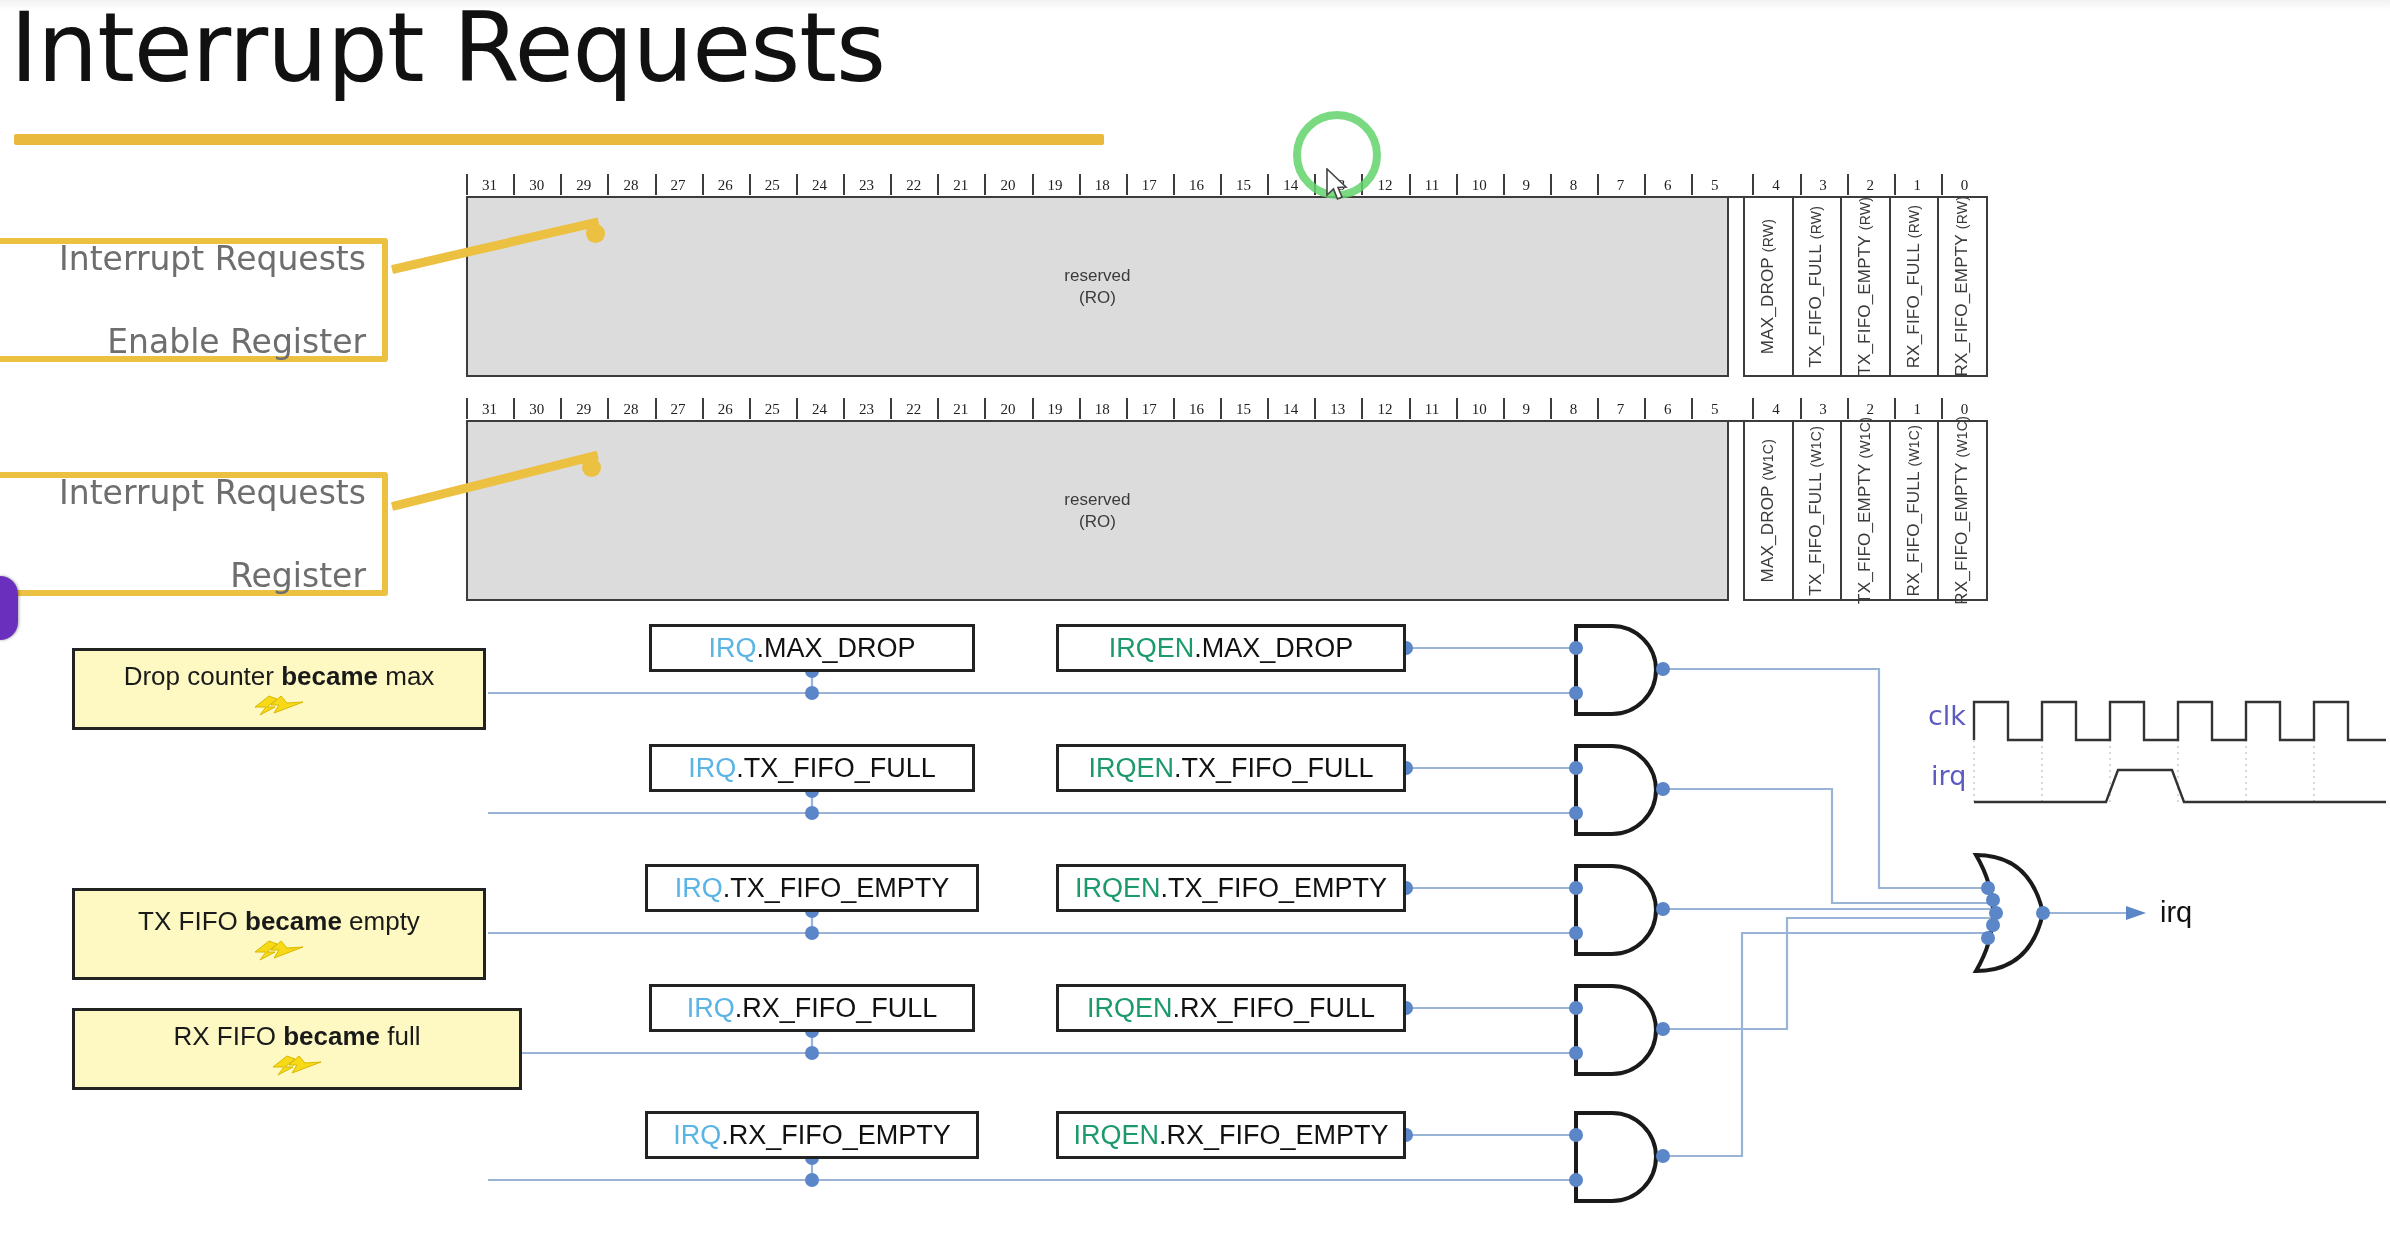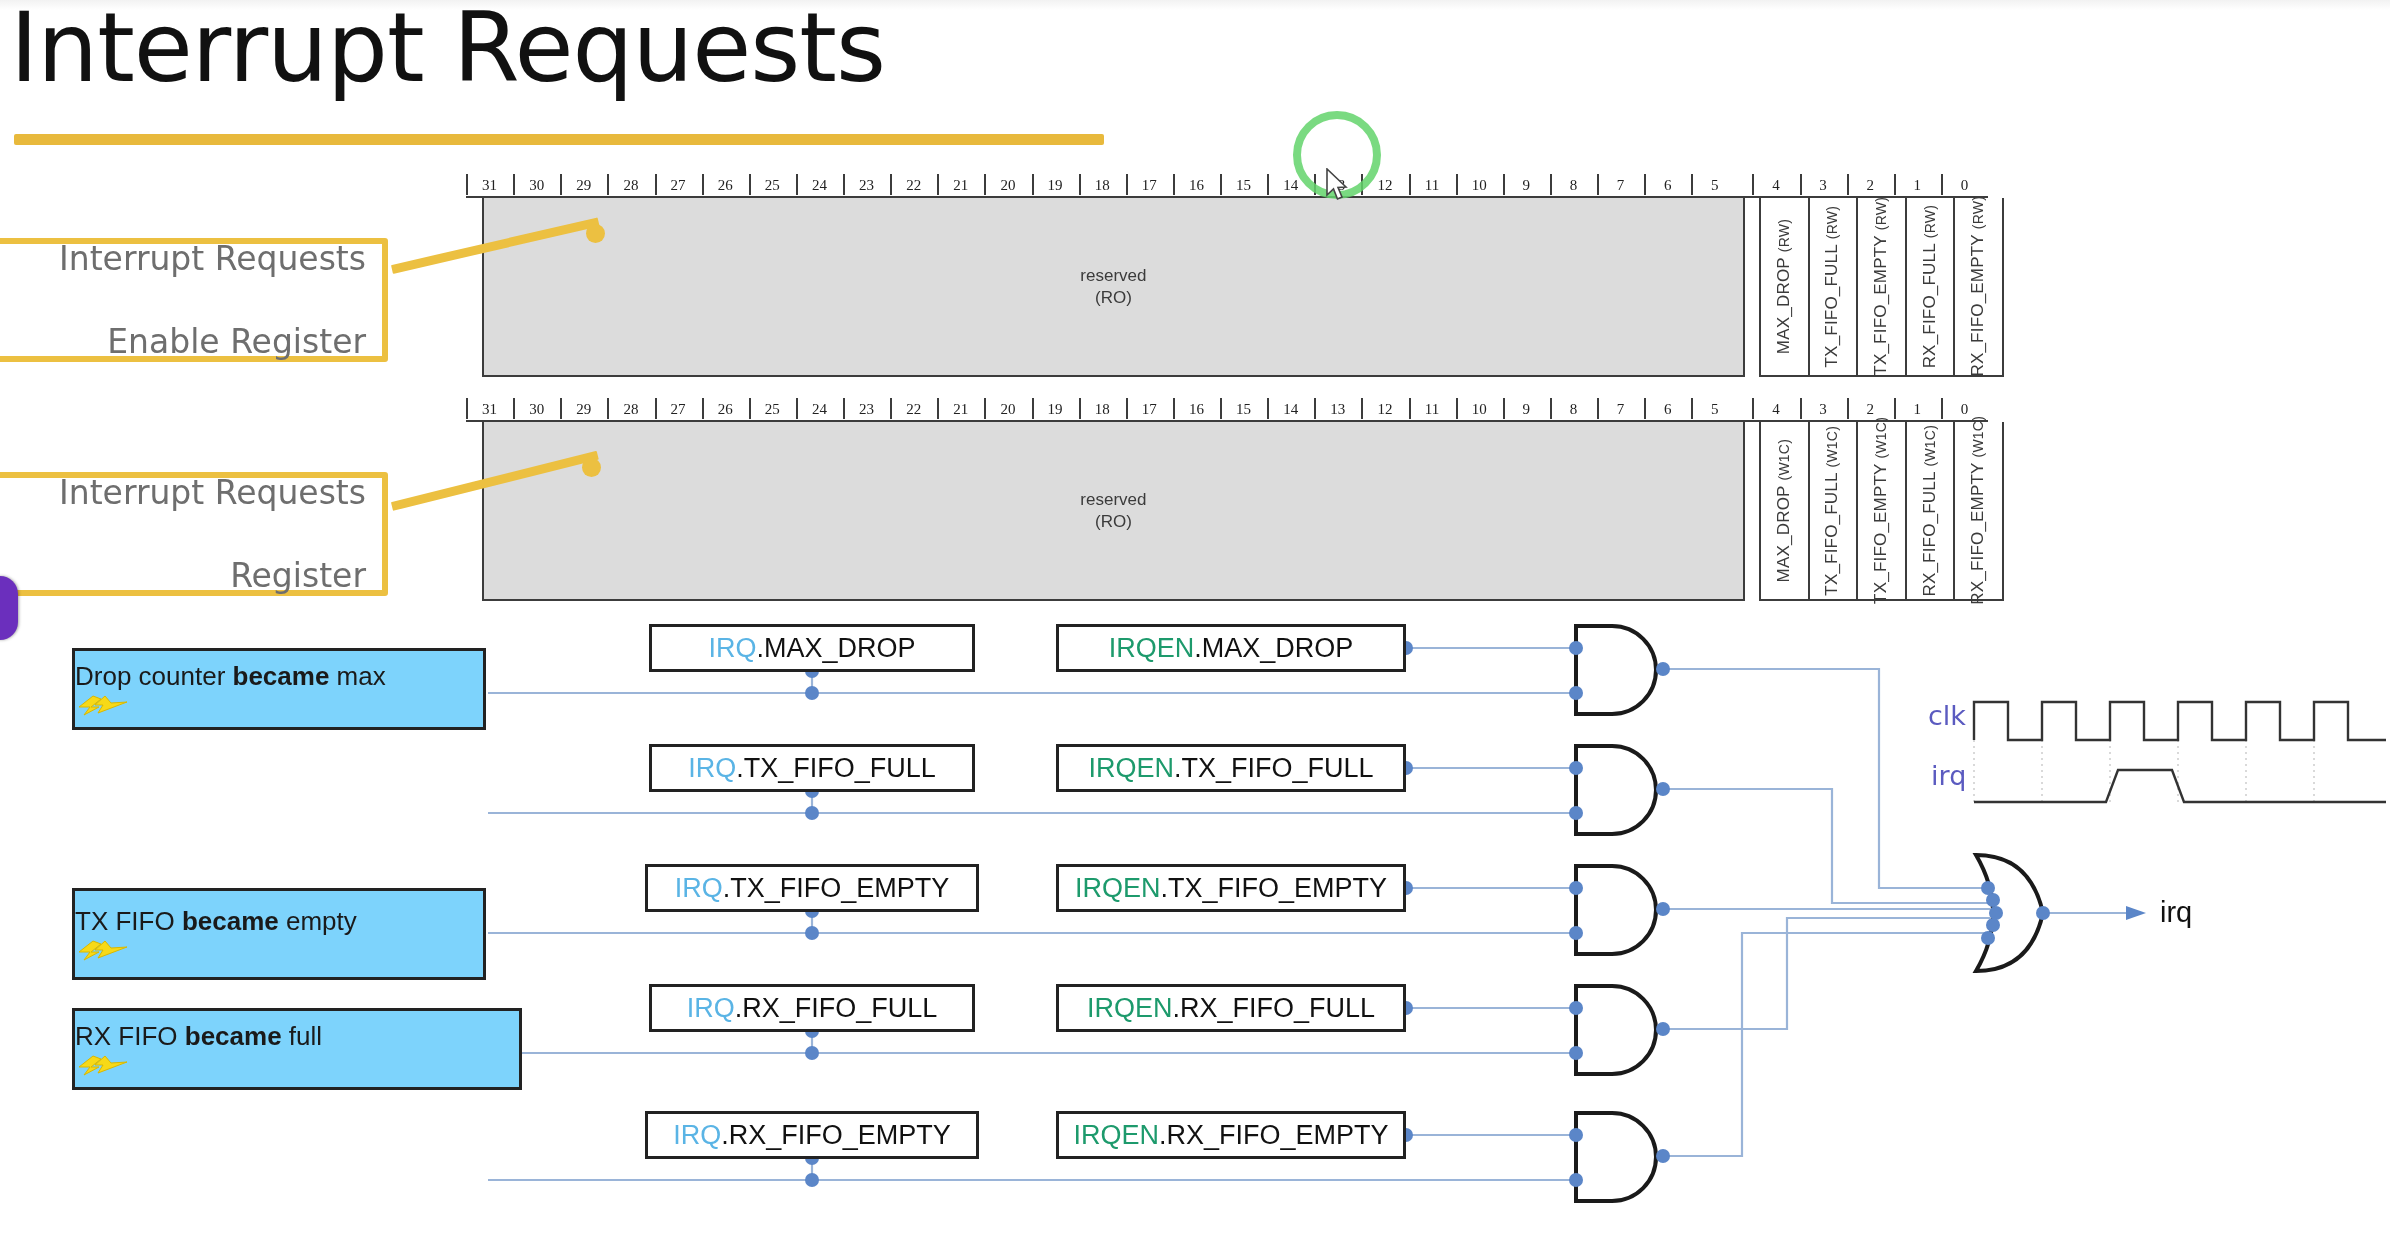--- a/index.html
+++ b/index.html
@@ -32,21 +32,21 @@
     display:flex;border-bottom:2px solid #3c3c3c;box-sizing:border-box;}
   .reg .numcell{
     flex:1 1 0;position:relative;
     font-size:15px;color:#222;font-family:"Liberation Serif", serif;
     text-align:center;line-height:26px;
   }
   .reg .numcell::before{
     content:"";position:absolute;left:0;top:2px;bottom:1px;width:2px;background:#3c3c3c;
   }
   .reg .numcell:first-child::before{background:#3c3c3c;}
-  .reg .body{position:absolute;left:0;top:26px;bottom:0;width:100%;display:flex;margin-left:16px;}
+  .reg .body{position:absolute;left:0;top:26px;bottom:0;width:100%;display:flex;}
   .reg .reserved{
     position:relative;background:#dcdcdc;
     border-left:2px solid #3c3c3c;border-right:2px solid #3c3c3c;
     border-bottom:2px solid #3c3c3c;
     display:flex;align-items:center;justify-content:center;
     box-sizing:border-box;
   }
   .reg .reserved .rtxt{
     font-size:17px;color:#3b3b3b;text-align:center;line-height:1.25;
     font-family:"Liberation Sans", sans-serif;
@@ -87,23 +87,23 @@
     background:#ecc041;}
 
   .purple-blob{
     position:absolute;left:-18px;top:576px;width:36px;height:64px;
     background:#6b2fbd;border-radius:18px;
     box-shadow:1px 0 3px rgba(0,0,0,.35);
   }
 
   
   .evbox{
-    position:absolute;background:#7dd3fc;border:3px solid #222;
+    position:absolute;background:#fef9c3;border:3px solid #222;
     box-sizing:border-box;display:flex;flex-direction:column;
-    align-items:flex-start;justify-content:center;
+    align-items:center;justify-content:center;
   }
   .evbox .etxt{font-size:26px;color:#1a1a1a;white-space:nowrap;
     font-family:"Liberation Sans", sans-serif;}
   .evbox .etxt b{font-weight:700;}
   .bolt{margin-top:2px;font-size:30px;line-height:1;color:#f6d620;}
   .bolt svg{display:block;}
 
   
   .sigbox{
     position:absolute;background:#fff;border:3px solid #222;

